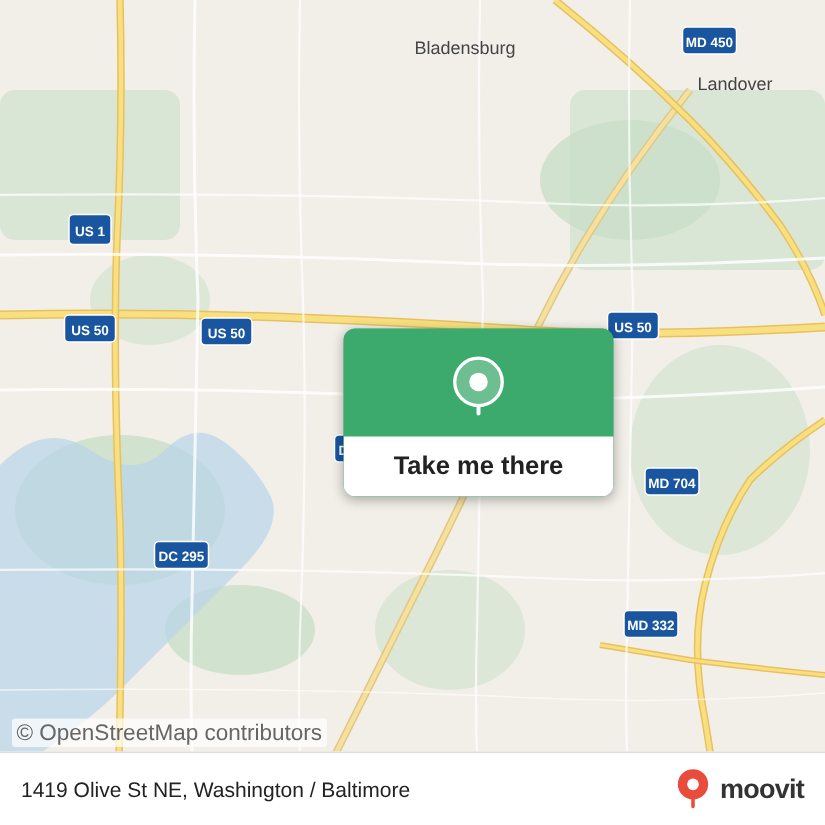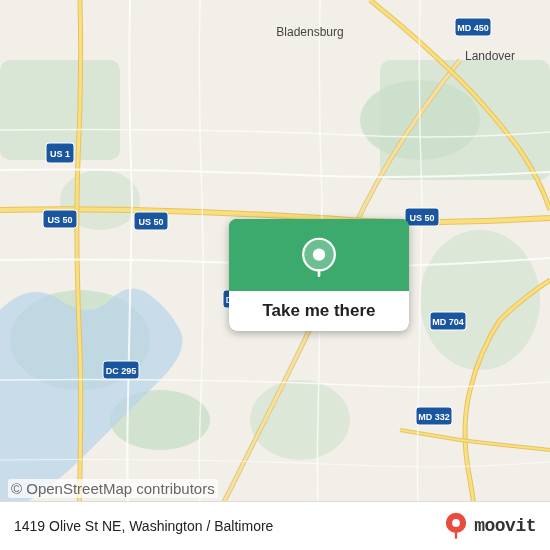--- a/index.html
+++ b/index.html
@@ -72,21 +72,20 @@
       z-index: 10;
       background: rgba(255,255,255,0.7);
       padding: 1px 3px;
       border-radius: 2px;
     }
 
     #moovit-logo {
       display: flex;
       align-items: center;
       gap: 4px;
-      font-family: Liberation Mono, monospace;
     }
 
     #moovit-logo-icon {
       width: 28px;
       height: 28px;
     }
 
     #moovit-text {
       font-size: 18px;
       font-weight: bold;

